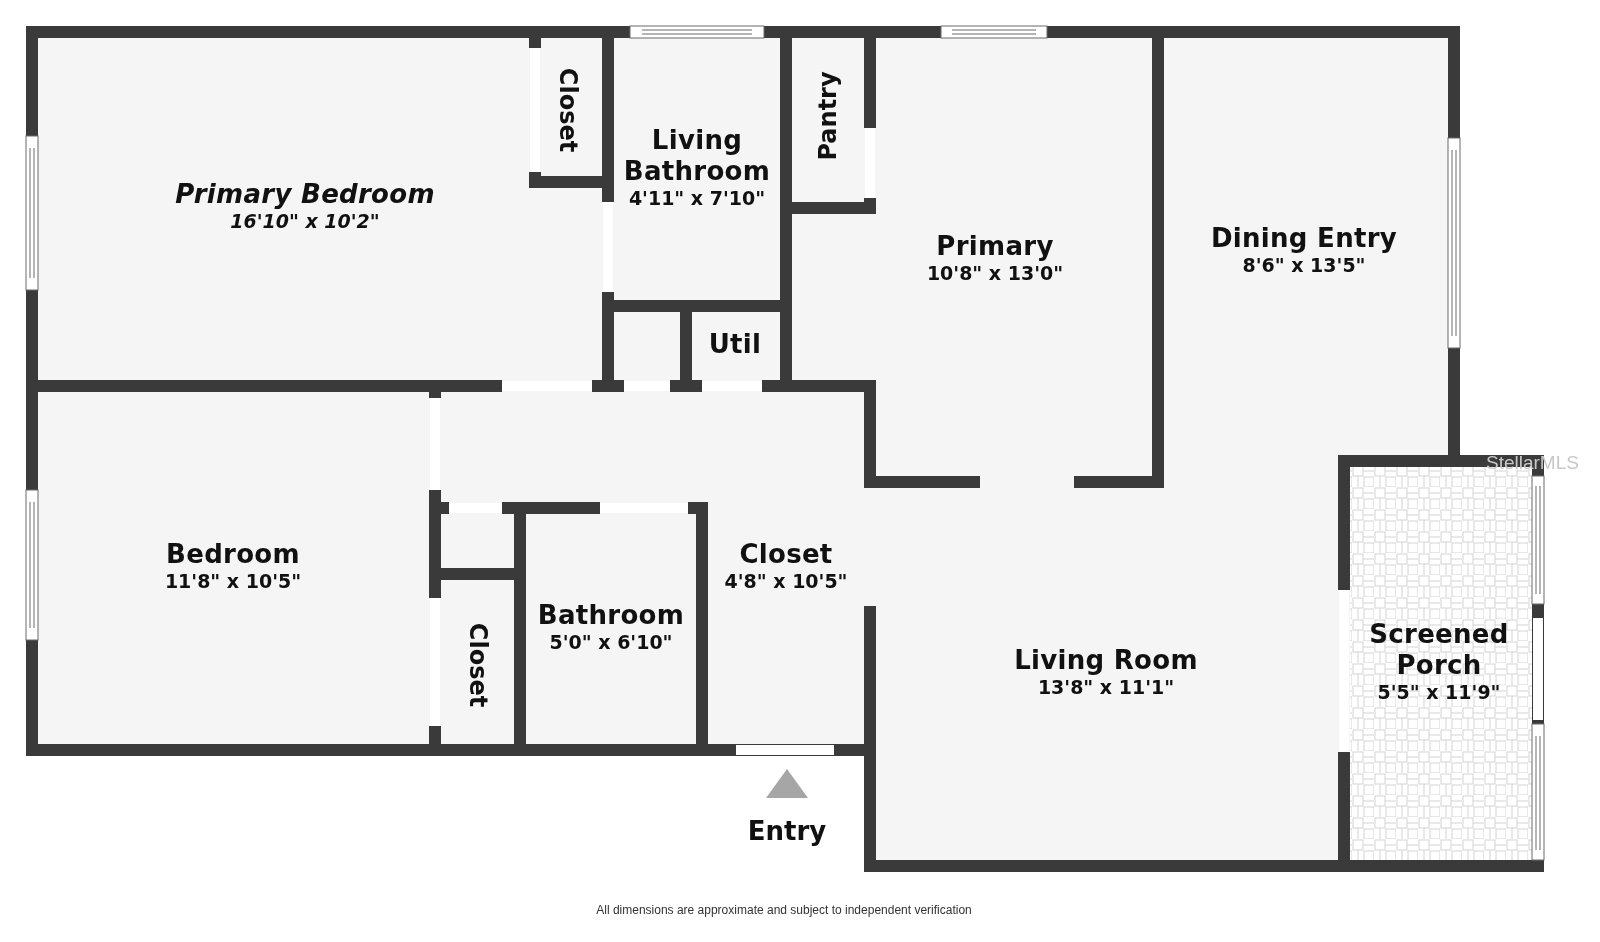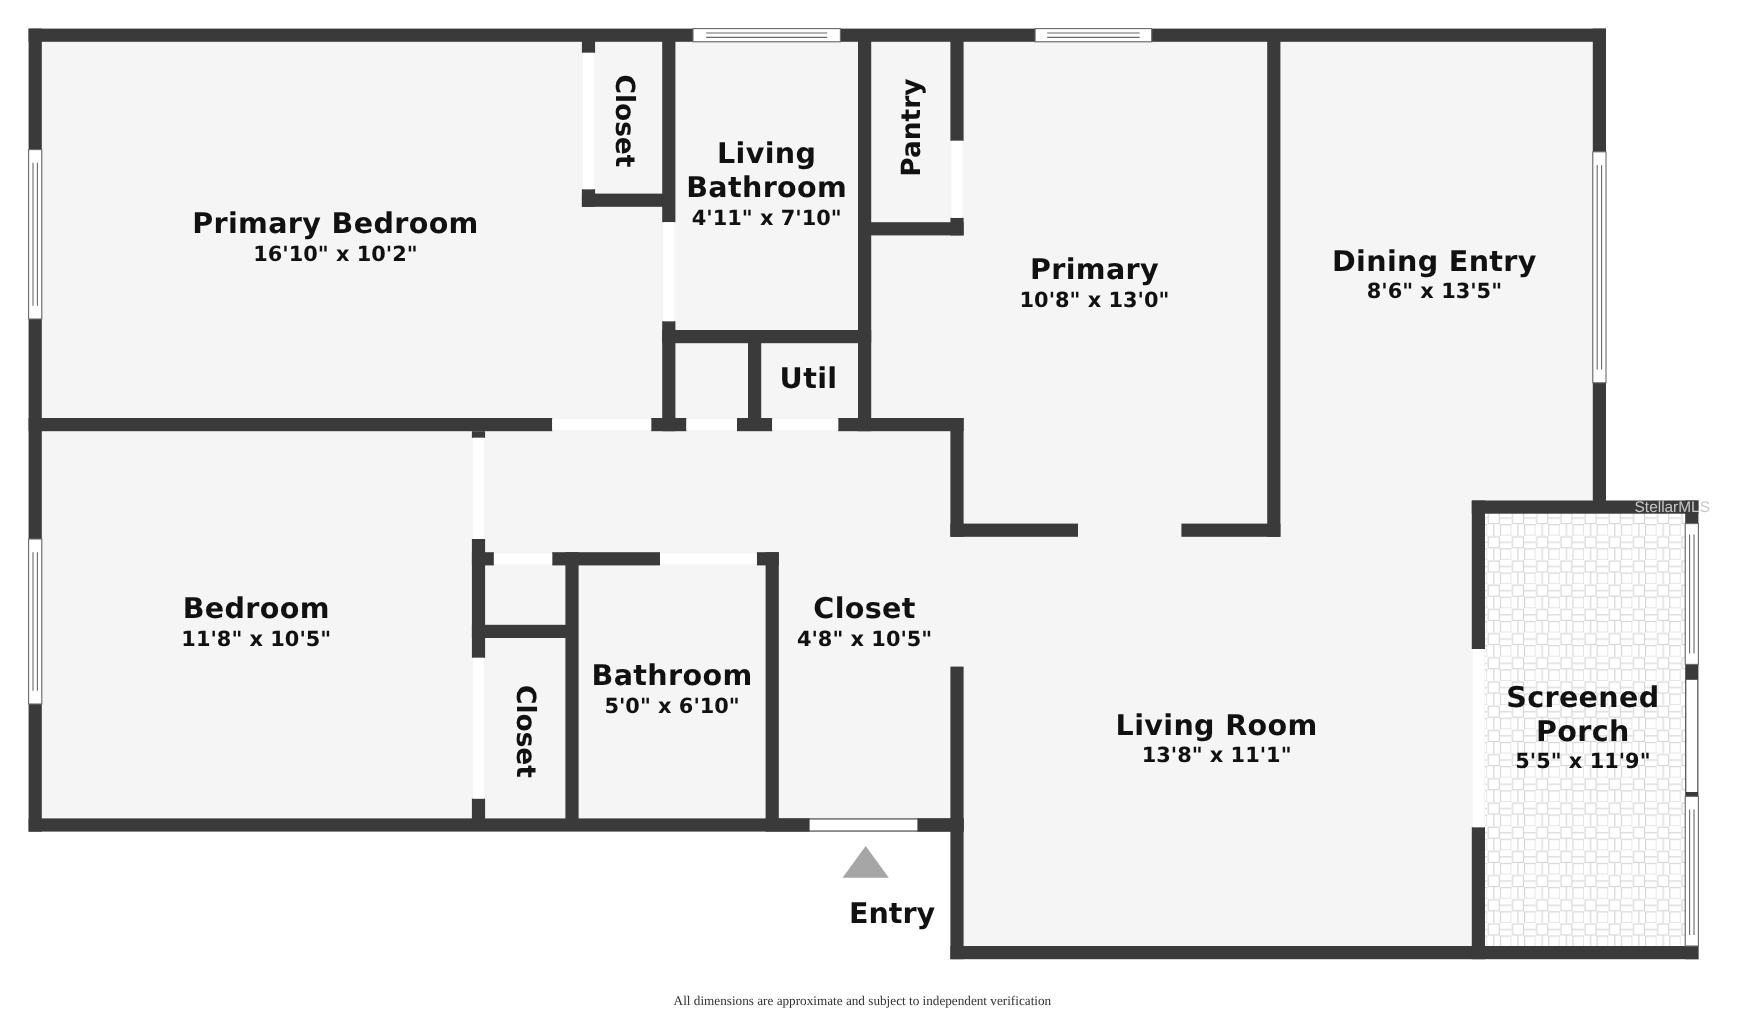--- a/index.html
+++ b/index.html
@@ -8,23 +8,23 @@
   .floor { fill: #f5f5f5; }
   .wall { fill: #3a3a3a; }
   .opening { fill: #ffffff; }
   .win-frame { fill: #ffffff; stroke: #6a6a6a; stroke-width: 1; }
   .win-line { stroke: #6a6a6a; stroke-width: 1; }
   .label { position: absolute; text-align: center; color: #111111; font-weight: bold; white-space: nowrap; transform: translate(-50%, -50%); line-height: 1.2; }
   .label .name { font-size: 26px; letter-spacing: 0.3px; display: block; }
   .label .dim { font-size: 19px; display: block; }
   .vlabel { position: absolute; font-weight: bold; color: #111; font-size: 24px; white-space: nowrap; transform: translate(-50%, -50%) rotate(90deg); }
   .vlabel.ccw { transform: translate(-50%, -50%) rotate(-90deg); }
-  .entry-label { position: absolute; font-weight: bold; color: #111; font-size: 26px; transform: translate(-50%, -50%); margin-left: 24px; }
-  .disclaimer { position: absolute; left: 784px; top: 910px; transform: translate(-50%, -50%); font-size: 12px; color: #333333; white-space: nowrap; font-family: Liberation Serif, serif; }
-  .watermark { position: absolute; left: 1486px; top: 452px; font-size: 14px; color: #c8c8c8; font-family: "Liberation Sans", sans-serif; }
+  .entry-label { position: absolute; font-weight: bold; color: #111; font-size: 26px; transform: translate(-50%, -50%); }
+  .disclaimer { position: absolute; left: 784px; top: 910px; transform: translate(-50%, -50%); font-size: 12px; color: #333333; white-space: nowrap; font-family: Liberation Sans, sans-serif; }
+  .watermark { position: absolute; left: 1486px; top: 452px; font-size: 19px; color: #c8c8c8; font-family: "Liberation Sans", sans-serif; }
 </style>
 </head>
 <body>
 
 <svg id="plan" viewBox="0 0 1600 942" xmlns="http://www.w3.org/2000/svg">
   <defs>
     <pattern id="tiles" x="1352" y="465" width="22" height="22" patternUnits="userSpaceOnUse">
       <rect x="0" y="0" width="22" height="22" fill="#ffffff"></rect>
       <rect x="1" y="1" width="10" height="10" fill="none" stroke="#d4d4d4" stroke-width="1"></rect>
       <rect x="12" y="12" width="10" height="10" fill="none" stroke="#d4d4d4" stroke-width="1"></rect>
@@ -135,21 +135,21 @@
     <line class="win-line" x1="1540" y1="486" x2="1540" y2="594"></line>
     <rect class="opening" x="1533" y="618" width="10" height="102"></rect>
     <rect class="win-frame" x="1532" y="724" width="12" height="136"></rect>
     <line class="win-line" x1="1536" y1="736" x2="1536" y2="850"></line>
     <line class="win-line" x1="1540" y1="736" x2="1540" y2="850"></line>
   </g>
 
   <polygon points="787,769 766,798 808,798" fill="#a6a6a6"></polygon>
 </svg>
 
-<div class="label" style="left:305px; top:216px;">
+<div class="label" style="left:305px; top:206px;font-style:italic;">
   <span class="name">Primary Bedroom</span>
   <span class="dim">16'10" x 10'2"</span>
 </div>
 
 <div class="vlabel" style="left:568px; top:110px;">Closet</div>
 
 <div class="label" style="left:697px; top:168px;">
   <span class="name">Living</span>
   <span class="name">Bathroom</span>
   <span class="dim">4'11" x 7'10"</span>

